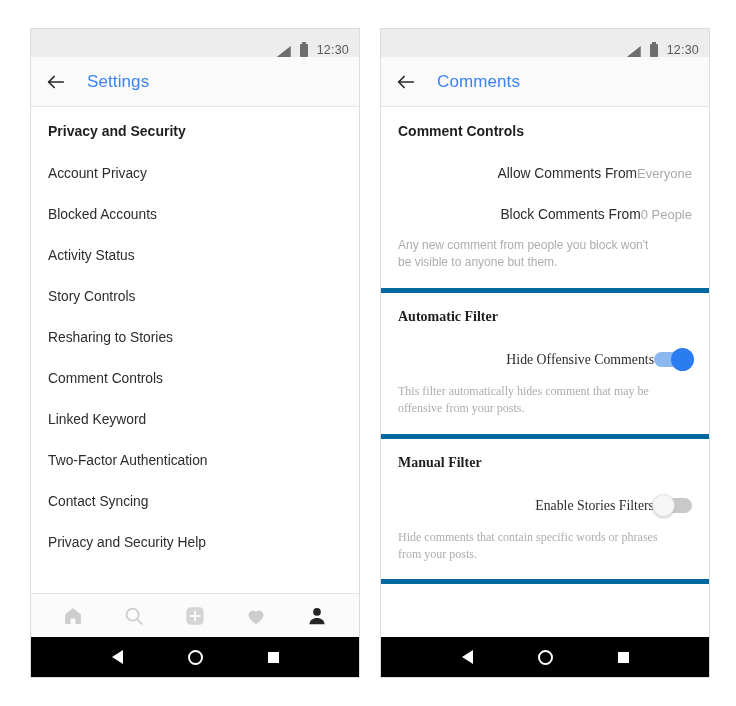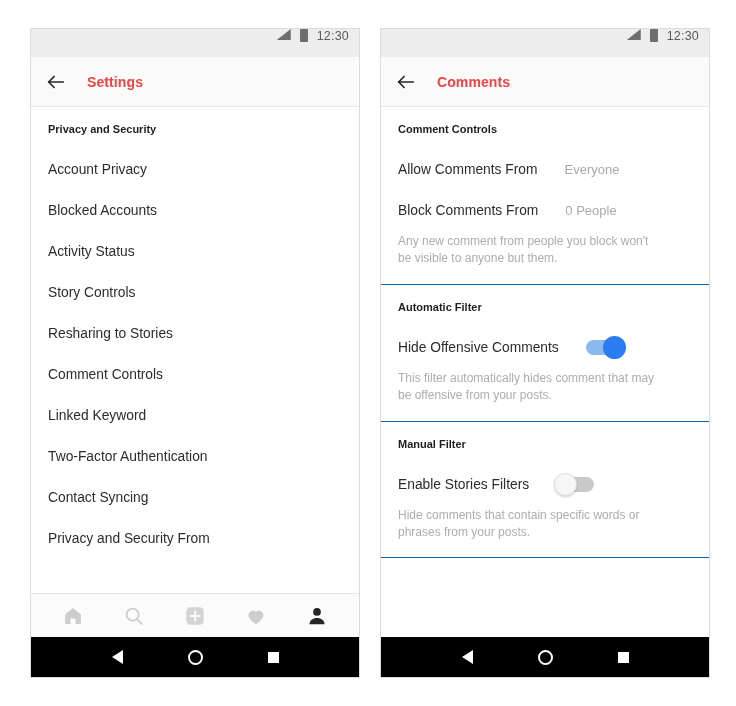--- a/index.html
+++ b/index.html
@@ -28,21 +28,21 @@
     flex-direction: column;
   }
   .phone-left  { left: 30px; }
   .phone-right { left: 380px; }
 
   
   .statusbar {
     height: 28px;
     background: #ededed;
     display: flex;
-    align-items: flex-start;
+    align-items: flex-end;
     justify-content: flex-end;
     padding-right: 10px;
     gap: 9px;
     flex: 0 0 auto;
   }
   .sb-signal {
     width: 14px; height: 11px;
     background: #6e6e6e;
     clip-path: polygon(100% 0, 100% 100%, 0 100%);
   }
@@ -74,56 +74,55 @@
     align-items: center;
     padding-left: 14px;
     gap: 20px;
     flex: 0 0 auto;
   }
   .back-arrow {
     width: 22px; height: 22px;
     display: block;
   }
   .appbar-title {
-    font-size: 14px;
-    font-weight: bold;
-    color: #ef4444;
+    font-size: 17px;
+    font-weight: normal;
+    color: #3b82f6;
     letter-spacing: .1px;
   }
 
   
   .screen-body {
     flex: 1 1 auto;
     background: #ffffff;
     overflow: hidden;
     position: relative;
   }
 
   
   .section-head {
     padding: 16px 17px 14px 17px;
-    font-size: 11px;
+    font-size: 14px;
     font-weight: bold;
     color: #1f1f1f;
   }
   .list-item {
     padding: 13px 17px;
     font-size: 13.8px;
     color: #2c2c2c;
   }
 
   
   .group { background: #ffffff; }
-  .group + .group { border-top: 1px solid #0369a1; }
+  .group + .group { border-top: 5px solid #0369a1; font-family: Liberation Serif, serif; }
   .row {
     display: flex;
     align-items: center;
-    justify-content: flex-start;
+    justify-content: flex-end;
     padding: 13px 17px;
-    gap: 27px;
   }
   .row-label {
     font-size: 13.8px;
     color: #2c2c2c;
   }
   .row-value {
     font-size: 13px;
     color: #a9a9a9;
   }
   .helper {
@@ -227,21 +226,21 @@
 
       <div class="list-item">Account Privacy</div>
       <div class="list-item">Blocked Accounts</div>
       <div class="list-item">Activity Status</div>
       <div class="list-item">Story Controls</div>
       <div class="list-item">Resharing to Stories</div>
       <div class="list-item">Comment Controls</div>
       <div class="list-item">Linked Keyword</div>
       <div class="list-item">Two-Factor Authentication</div>
       <div class="list-item">Contact Syncing</div>
-      <div class="list-item">Privacy and Security From</div>
+      <div class="list-item">Privacy and Security Help</div>
     </div>
 
     <div class="tabbar">
       <span>
         <svg class="tab-icon" width="22" height="22" viewBox="0 0 24 24" fill="#cdcdcd">
           <path d="M12 3.2 3.4 10.4v10.4h6V14.6h5.2v6.2h6V10.4z"></path>
         </svg>
       </span>
       <span>
         <svg class="tab-icon" width="22" height="22" viewBox="0 0 24 24" fill="none" stroke="#cdcdcd" stroke-width="2">

